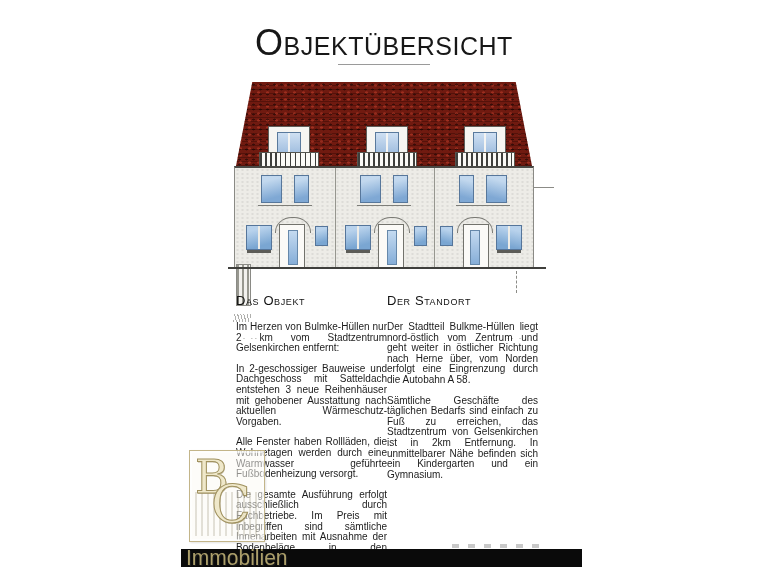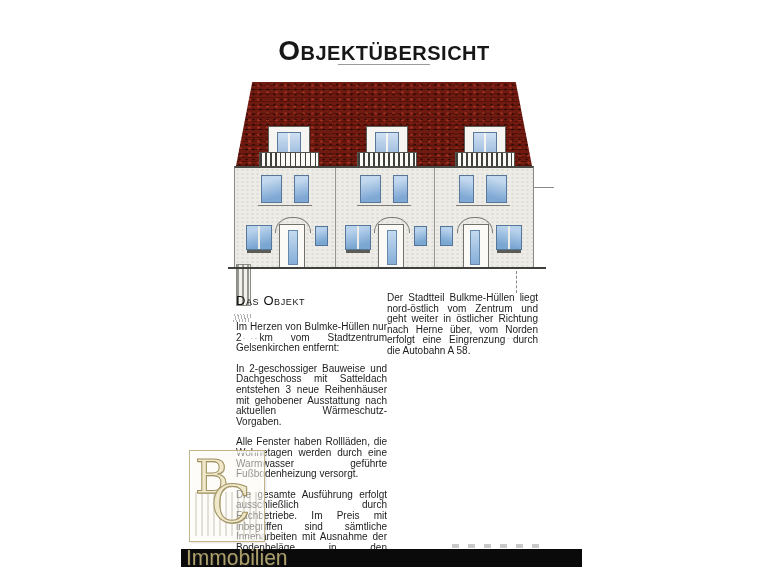--- a/index.html
+++ b/index.html
@@ -3,22 +3,22 @@
 <meta charset="utf-8">
 <style>
   html,body{margin:0;padding:0;background:#ffffff;}
   .sheet{
     position:relative;width:768px;height:567px;background:#ffffff;overflow:hidden;
     font-family:"Liberation Sans",sans-serif;color:#1c1c1c;
   }
 
   
   .page-title{
-    position:absolute;top:35px;left:0;width:100%;text-align:center;
-    font-size:28px;font-variant:small-caps;letter-spacing:.5px;color:#171717;font-weight:bold;
+    position:absolute;top:22px;left:0;width:100%;text-align:center;
+    font-size:36px;font-variant:small-caps;letter-spacing:.5px;color:#171717;
   }
   .title-rule{
     position:absolute;top:64px;left:50%;transform:translateX(-50%);
     width:92px;height:1px;background:#9a9a9a;
   }
 
   
   .drawing{position:absolute;left:234px;top:80px;width:300px;height:192px;}
   .roof{
     position:absolute;left:2px;top:2px;width:296px;height:84px;
@@ -217,21 +217,23 @@
 
   <div class="columns">
     <div class="col">
       <h3 class="col-head">Das Objekt</h3>
       <p>Im Herzen von Bulmke-Hüllen nur 2 km vom Stadtzentrum Gelsenkirchen entfernt:</p>
       <p>In 2-geschossiger Bauweise und Dachgeschoss mit Satteldach entstehen 3 neue Reihenhäuser mit gehobener Ausstattung nach aktuellen Wärmeschutz-Vorgaben.</p>
       <p>Alle Fenster haben Rollläden, die Wohnetagen werden durch eine Warmwasser geführte Fußbodenheizung versorgt.</p>
       <p>Die gesamte Ausführung erfolgt ausschließlich durch Fachbetriebe. Im Preis mit inbegriffen sind sämtliche Innenarbeiten mit Ausnahme der Bodenbeläge in den Wohnräumen und den Maler- und Lackierarbeiten.</p>
     </div>
     <div class="col">
+      <h3 class="col-head">Der Standort</h3>
       <p>Der Stadtteil Bulkme-Hüllen liegt nord-östlich vom Zentrum und geht weiter in östlicher Richtung nach Herne über, vom Norden erfolgt eine Eingrenzung durch die Autobahn A 58.</p>
+      <p>Sämtliche Geschäfte des täglichen Bedarfs sind einfach zu Fuß zu erreichen, das Stadtzentrum von Gelsenkirchen ist in 2km Entfernung. In unmittelbarer Nähe befinden sich ein Kindergarten und ein Gymnasium.</p>
     </div>
   </div>
 
   <div class="watermark">
     <div class="logo-box">
       <span class="mono mono-b">B</span>
       <span class="mono mono-c">C</span>
     </div>
     <div class="logo-label">Immobilien</div>
   </div>

